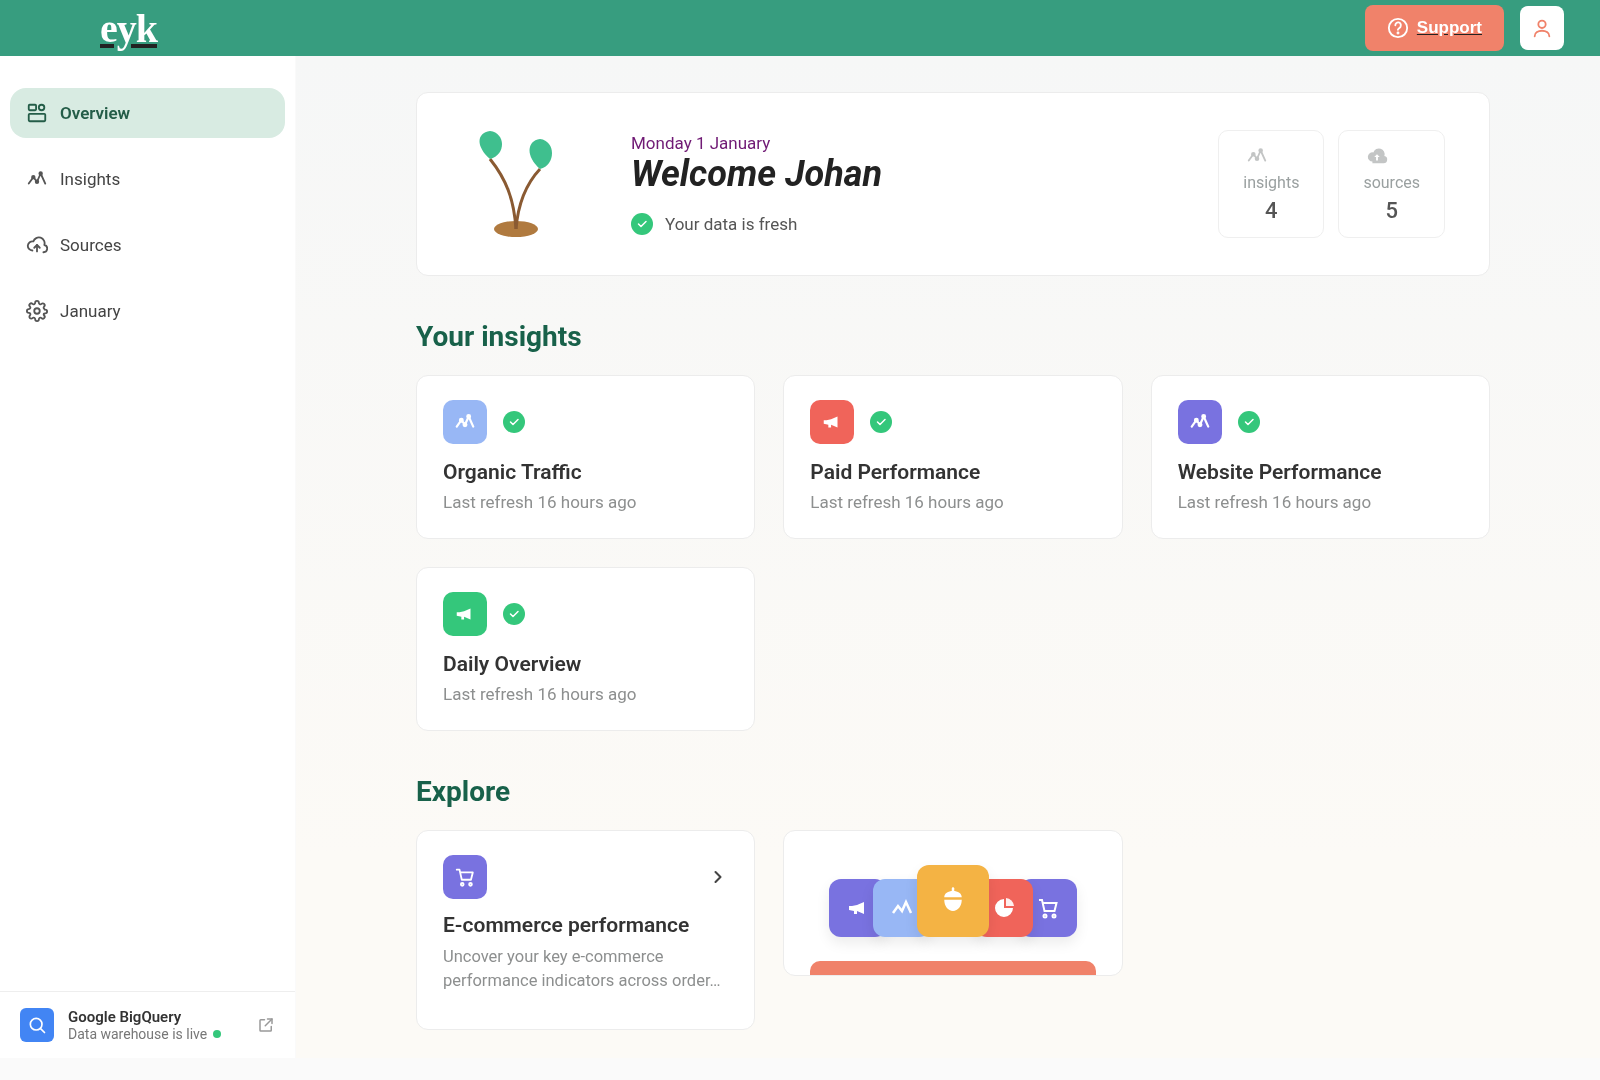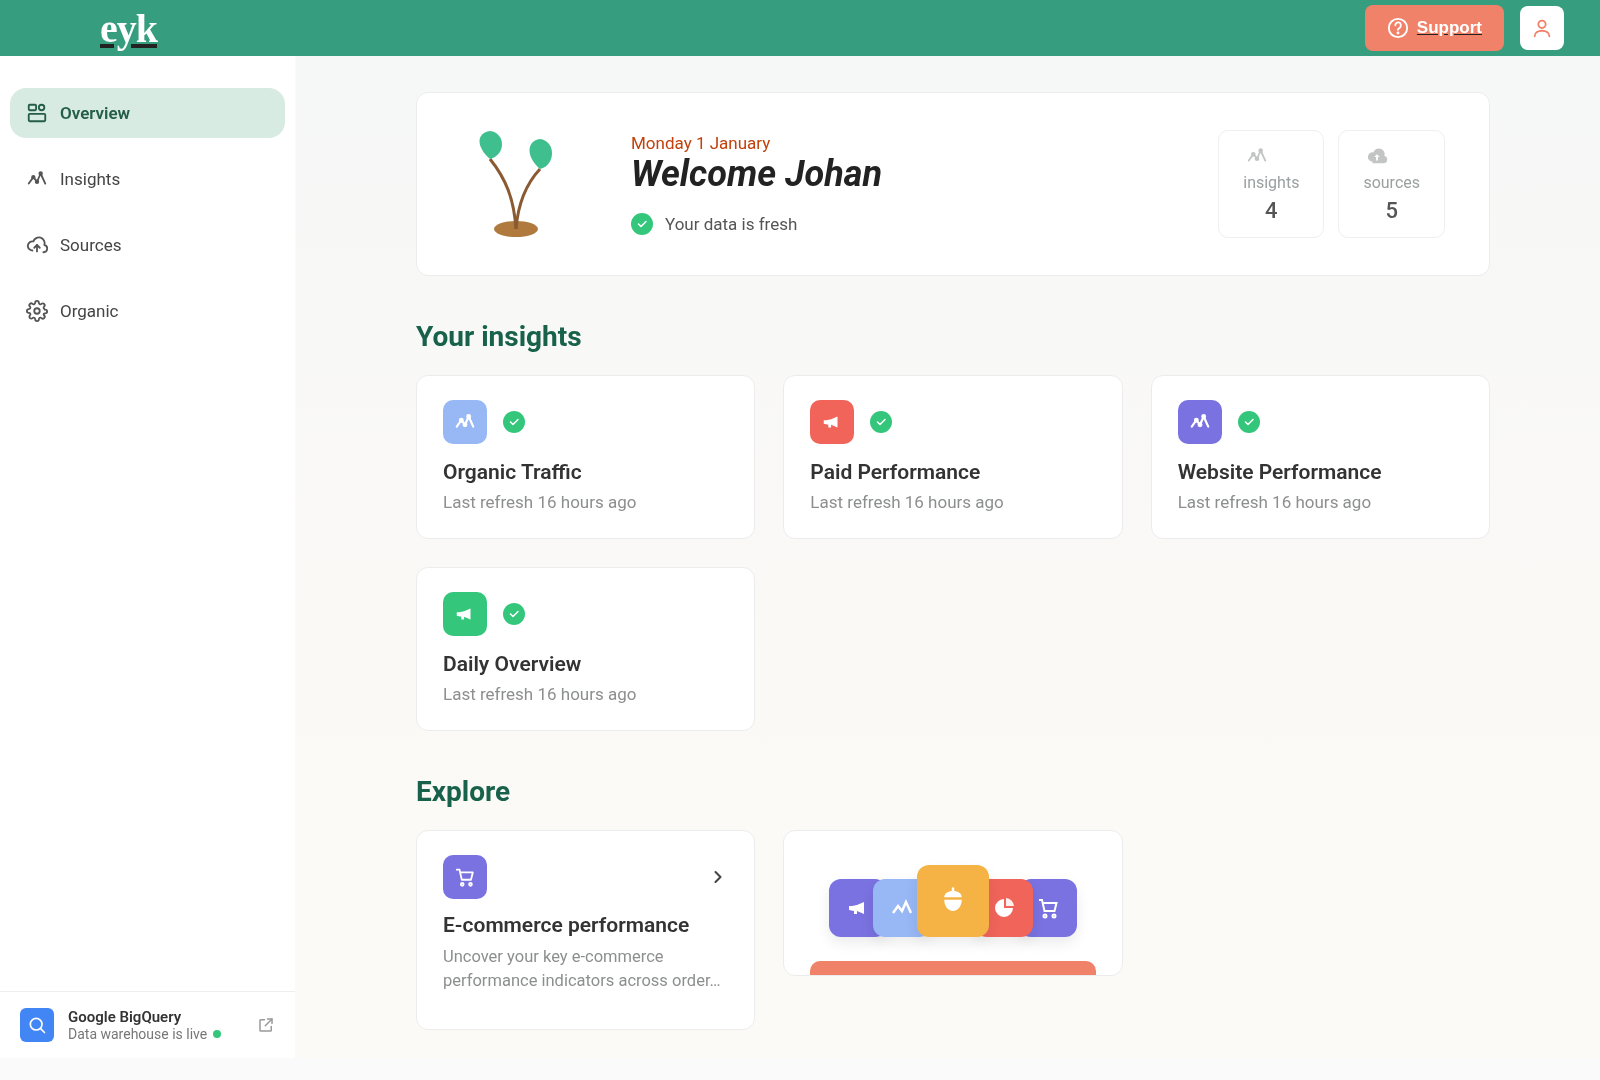--- a/index.html
+++ b/index.html
@@ -119,21 +119,21 @@
     align-items: center;
     padding: 36px 44px;
     gap: 60px;
   }
   .plant {
     width: 110px; height: 110px;
     display: flex; align-items: flex-end; justify-content: center;
     flex-shrink: 0;
   }
   .welcome-body { flex: 1; }
-  .welcome-date { color: #c2410c; font-size: 17px; margin-bottom: 0; }
+  .welcome-date { color: #701a75; font-size: 17px; margin-bottom: 0; }
   .welcome-title { color: #222; font-size: 36px; font-weight: 700; margin-bottom: 18px; font-style: italic; }
   .fresh-row { display: flex; align-items: center; gap: 12px; color: #555; font-size: 17px; }
   .check-badge {
     width: 22px; height: 22px; background: #34c77b; border-radius: 50%;
     display: inline-flex; align-items: center; justify-content: center; color: #fff;
   }
   .welcome-stats { display: flex; gap: 14px; }
   .stat-card {
     background: #fff;
     border: 1px solid #efefef;
@@ -299,21 +299,21 @@
       </span>
       <span>Sources</span>
     </div>
     <div class="nav-item">
       <span class="nav-icon">
         <svg width="22" height="22" viewBox="0 0 24 24" fill="none" stroke="currentColor" stroke-width="2" stroke-linecap="round" stroke-linejoin="round">
             <circle cx="12" cy="12" r="3"></circle>
             <path d="M19.4 15a1.7 1.7 0 0 0 .34 1.87l.06.06a2 2 0 1 1-2.83 2.83l-.06-.06a1.7 1.7 0 0 0-1.87-.34 1.7 1.7 0 0 0-1 1.56V21a2 2 0 1 1-4 0v-.09a1.7 1.7 0 0 0-1-1.56 1.7 1.7 0 0 0-1.87.34l-.06.06a2 2 0 1 1-2.83-2.83l.06-.06a1.7 1.7 0 0 0 .34-1.87 1.7 1.7 0 0 0-1.56-1H3a2 2 0 1 1 0-4h.09a1.7 1.7 0 0 0 1.56-1 1.7 1.7 0 0 0-.34-1.87l-.06-.06a2 2 0 1 1 2.83-2.83l.06.06a1.7 1.7 0 0 0 1.87.34H9a1.7 1.7 0 0 0 1-1.56V3a2 2 0 1 1 4 0v.09a1.7 1.7 0 0 0 1 1.56 1.7 1.7 0 0 0 1.87-.34l.06-.06a2 2 0 1 1 2.83 2.83l-.06.06a1.7 1.7 0 0 0-.34 1.87V9c.64.26 1.06.88 1.06 1.56H21a2 2 0 1 1 0 4h-.09c-.68 0-1.3.42-1.56 1z"></path>
           </svg>
       </span>
-      <span>Organic</span>
+      <span>January</span>
     </div>
 
     <div class="sidebar-footer">
       <div class="bq-icon">
         <svg width="20" height="20" viewBox="0 0 24 24" fill="none" stroke="currentColor" stroke-width="2" stroke-linecap="round" stroke-linejoin="round">
             <circle cx="11" cy="11" r="7"></circle>
             <path d="M16 16l5 5"></path>
           </svg>
       </div>
       <div class="bq-text">

